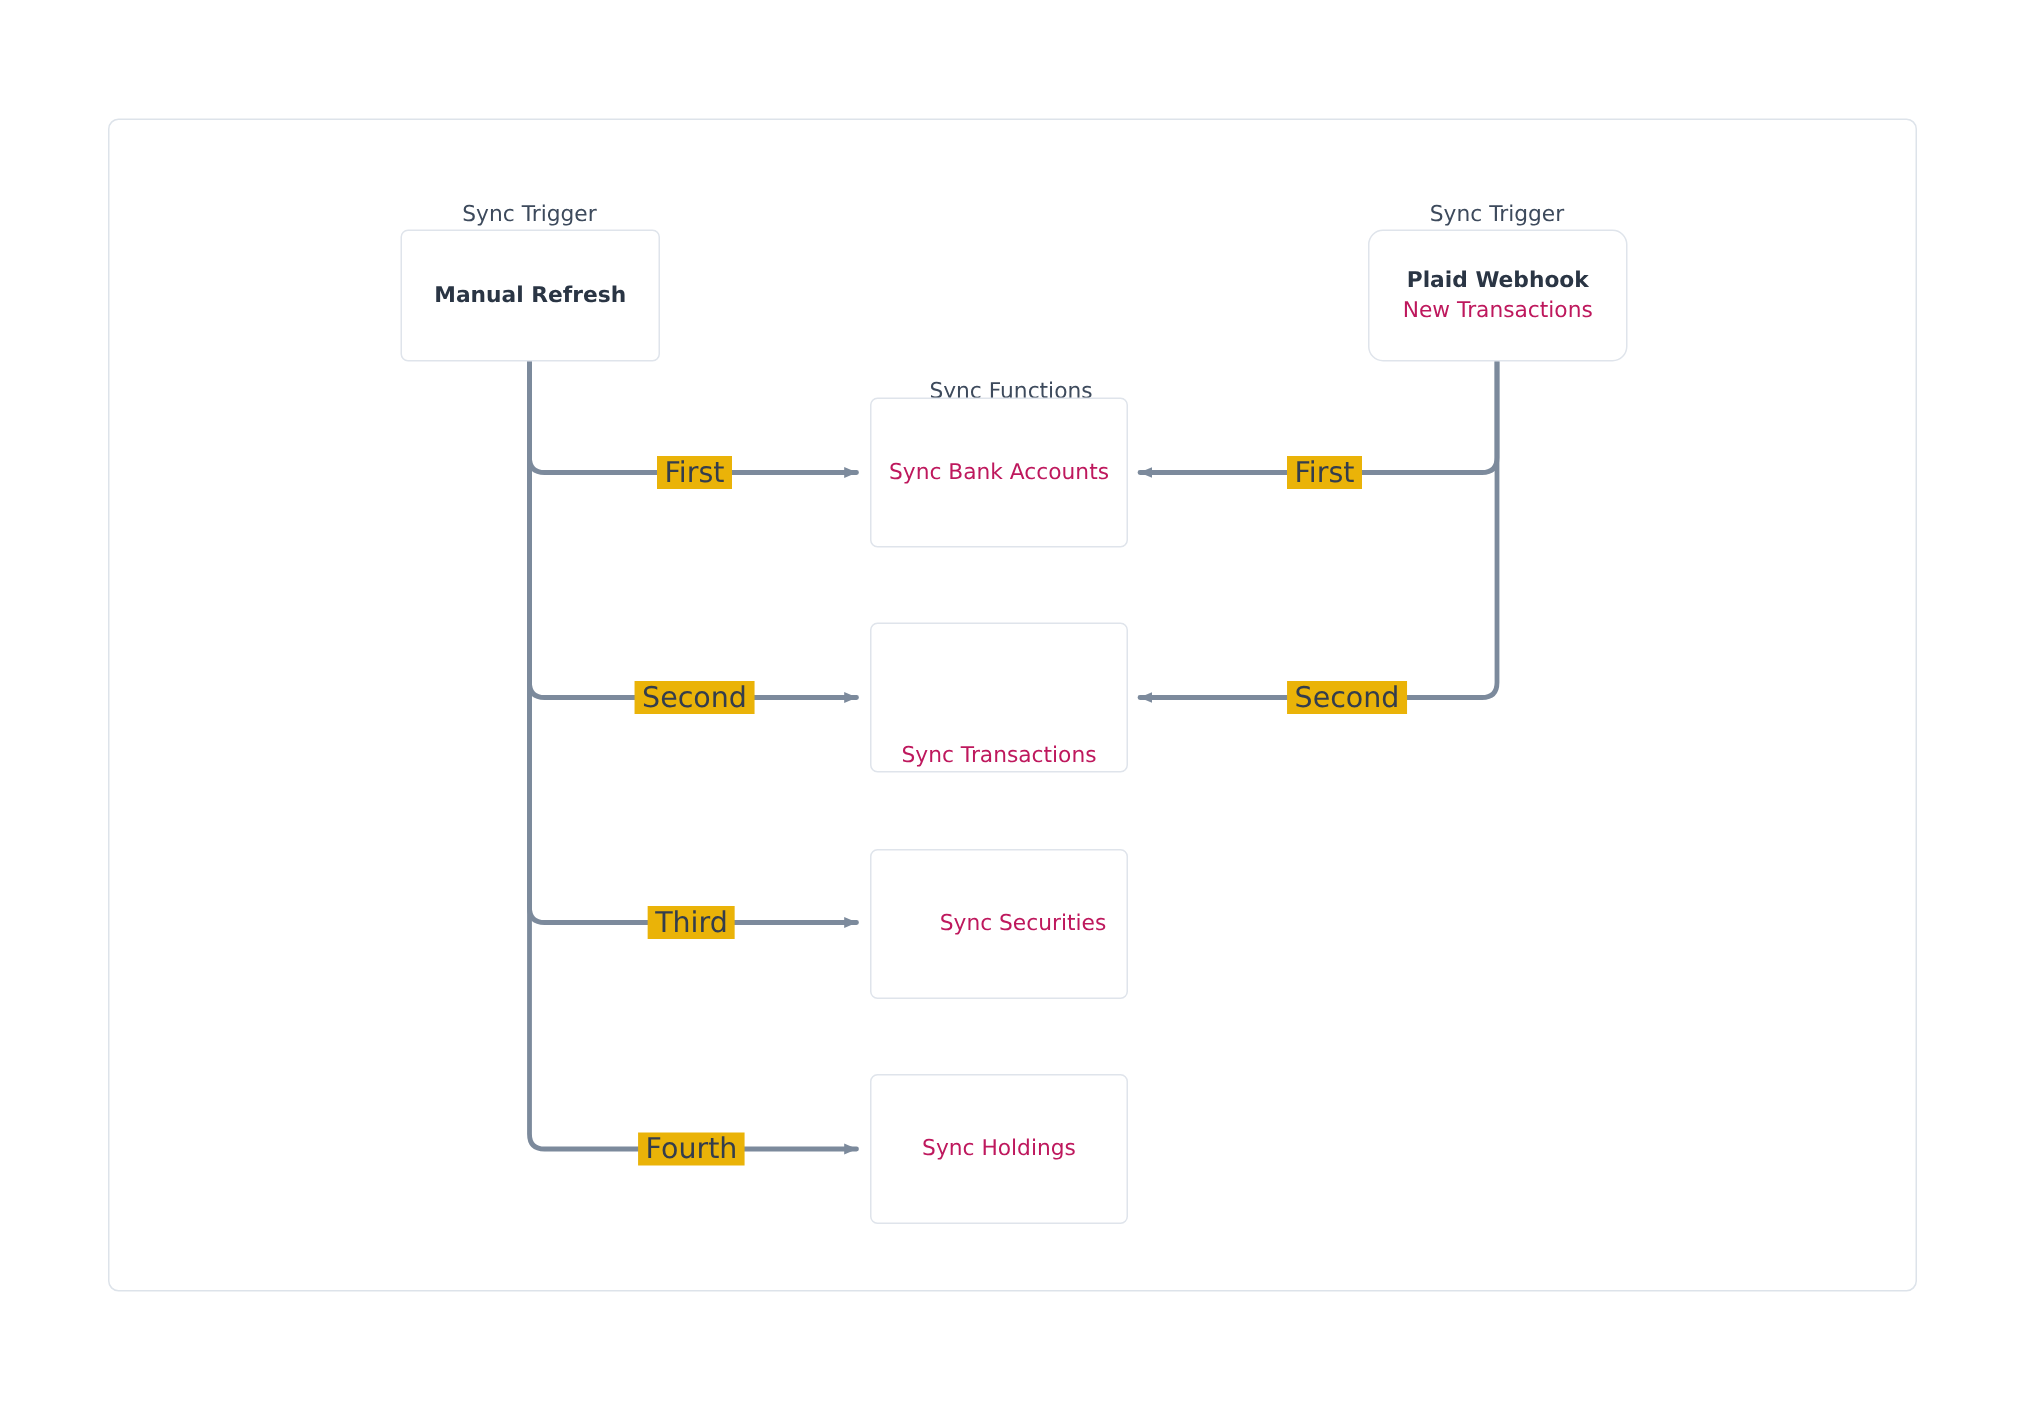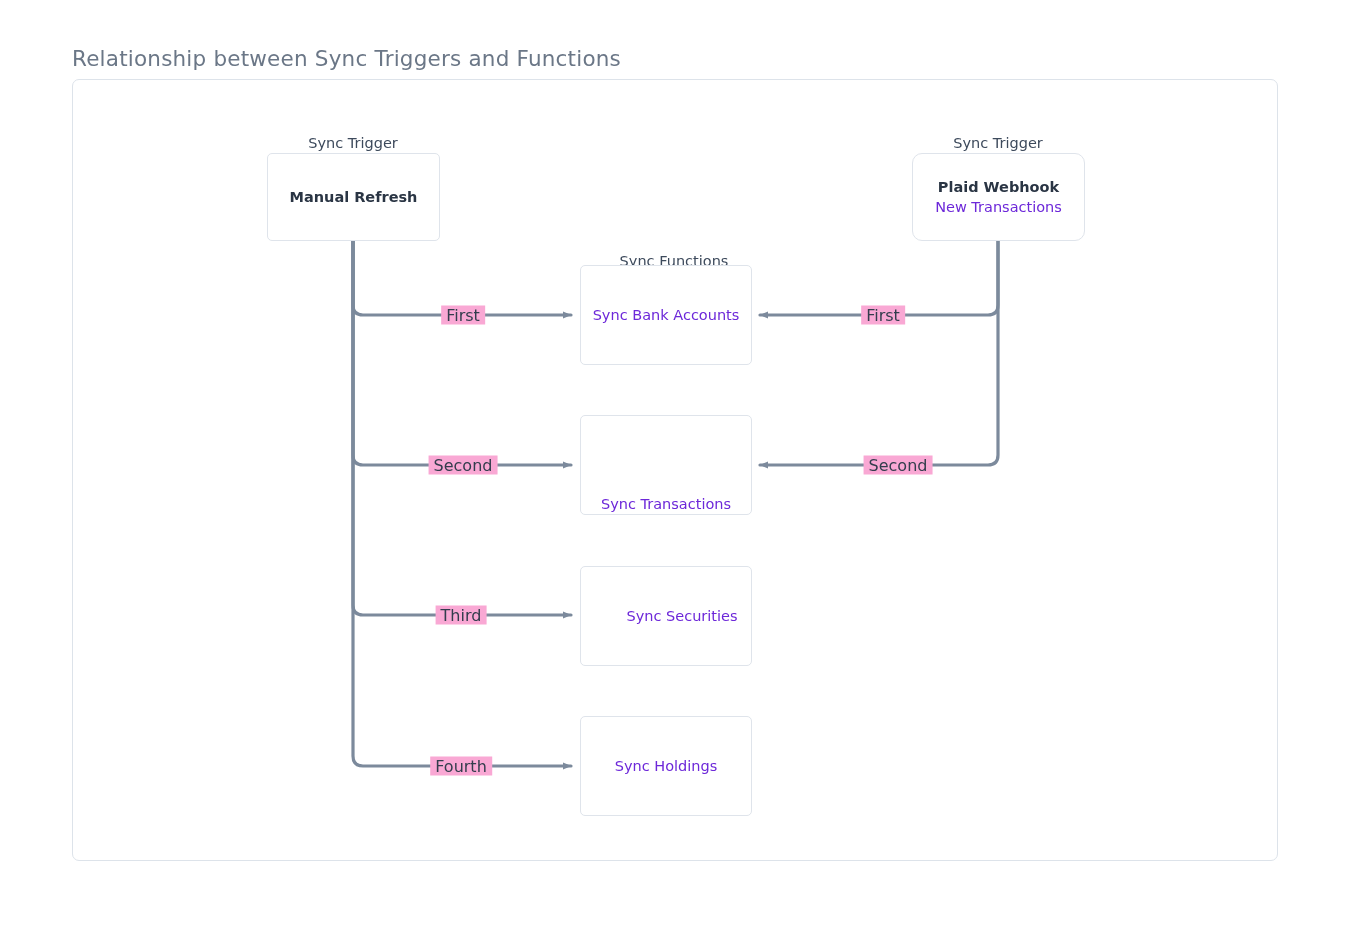--- a/index.html
+++ b/index.html
@@ -60,43 +60,42 @@
     border-radius: 5px;
     background: #ffffff;
     display: flex;
     flex-direction: column;
     align-items: center;
     justify-content: center;
     line-height: 1.4;
   }
   .node-line {
     font-size: 14.5px;
-    color: #6d28d9;
+    color: #be185d;
     white-space: nowrap;
   }
   .node-line.bold {
     font-weight: bold;
     color: #2a3544;
   }
   .edge-label {
     position: absolute;
-    font-size: 16px;
+    font-size: 19px;
     color: #333d4d;
-    background: #f9a8d4;
+    background: #eab308;
     padding: 0 5px;
     white-space: nowrap;
     transform: translate(-50%, -50%);
   }
 </style>
 </head>
 <body>
 
 <div id="page-root">
 
-  <div class="diagram-title">Relationship between Sync Triggers and Functions</div>
 
   <div class="diagram-panel"></div>
 
   <svg class="canvas-layer" width="1358" height="942" viewBox="0 0 1358 942" xmlns="http://www.w3.org/2000/svg">
     <defs>
       <marker id="arrow-right" markerWidth="9" markerHeight="9" refX="8.2" refY="4.5" orient="auto" markerUnits="userSpaceOnUse">
         <path d="M0,0.9 L8.6,4.5 L0,8.1 Z" fill="#7c8a9c"></path>
       </marker>
       <marker id="arrow-left" markerWidth="9" markerHeight="9" refX="8.2" refY="4.5" orient="auto" markerUnits="userSpaceOnUse">
         <path d="M0,0.9 L8.6,4.5 L0,8.1 Z" fill="#7c8a9c"></path>

